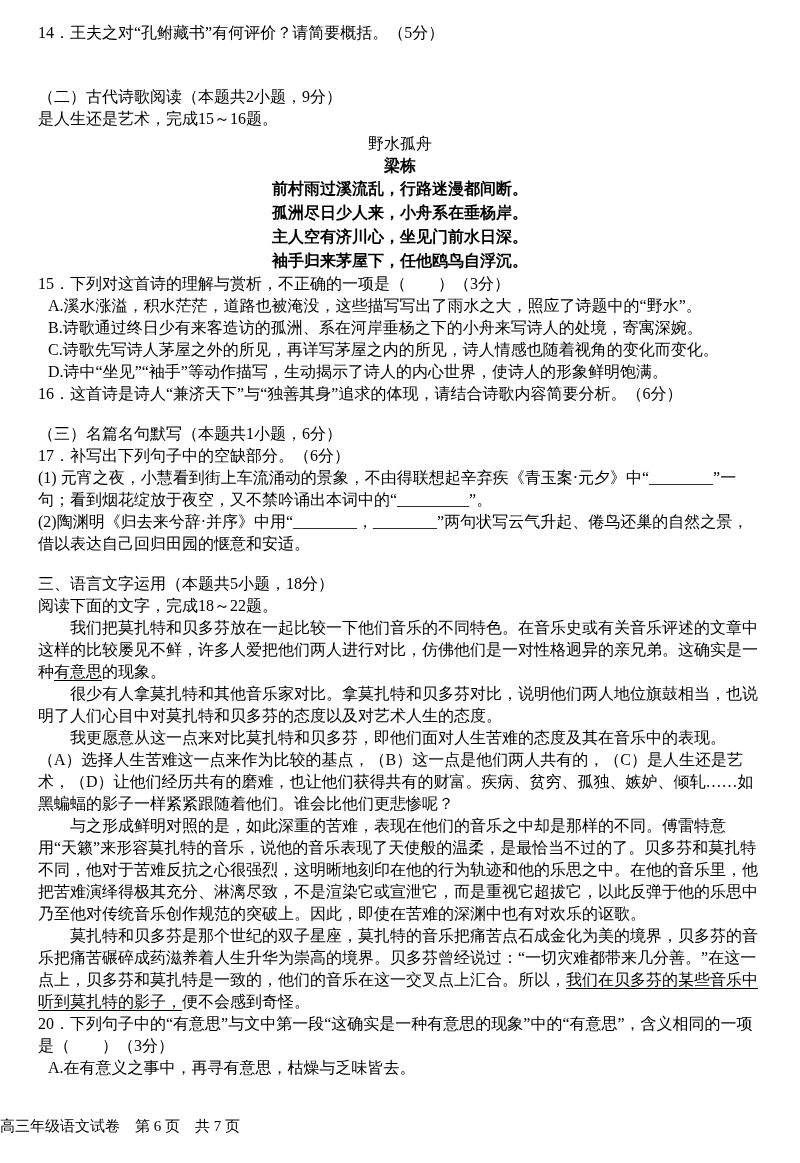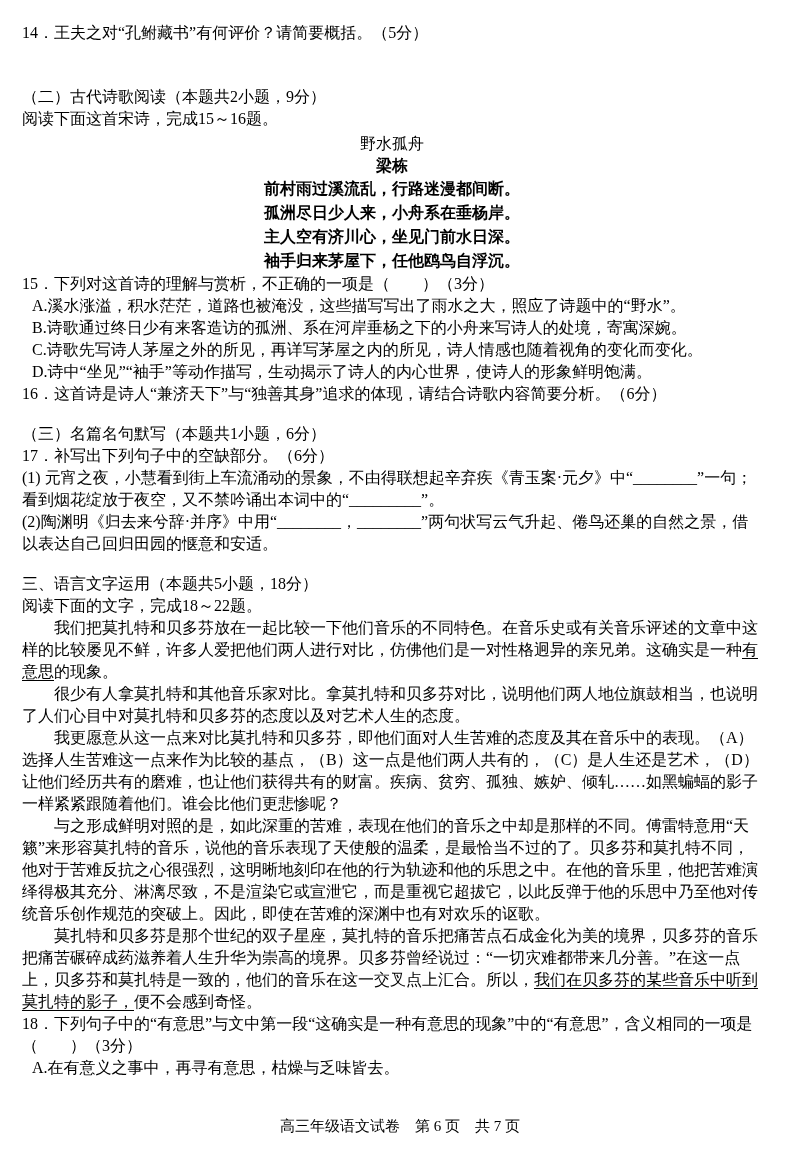--- a/index.html
+++ b/index.html
@@ -3,53 +3,52 @@
 <meta charset="utf-8">
 <style>
   html, body { margin: 0; padding: 0; background: #ffffff; }
   body { font-family: "Liberation Serif", "DejaVu Serif", serif; color: #000; }
   .page {
     position: relative;
     width: 800px;
     height: 1163px;
     margin: 0 auto;
     background: #ffffff;
-    padding: 22px 38px 0 22px;
+    padding: 22px 38px 0 38px;
     box-sizing: border-box;
     overflow: hidden;
     font-size: 16px;
     line-height: 22px;
   }
   p { margin: 0; }
   .indent { text-indent: 2em; }
   .center { text-align: center; font-weight: bold; }
   .poem-title { font-weight: normal; margin-top: 3px; }
   .poem-lines p { line-height: 24px; }
   .opt { padding-left: 10px; }
   .em-u { font-weight: normal; text-decoration: underline; text-underline-offset: 3px; }
   .gap-lg { height: 42px; }
   .gap-md { height: 18px; }
   .footer {
     position: absolute;
     left: 0; right: 0; bottom: 26px;
-    text-align: center;
     font-size: 15px;
   }
 </style>
 </head>
 <body>
 
 <div class="page">
 
   <p>14．王夫之对“孔鲋藏书”有何评价？请简要概括。（5分）</p>
 
   <div class="gap-lg"></div>
 
   <p>（二）古代诗歌阅读（本题共2小题，9分）</p>
-  <p>阅读下面这首宋诗，完成15～16题。</p>
+  <p>是人生还是艺术，完成15～16题。</p>
 
   <p class="center poem-title">野水孤舟</p>
   <p class="center">梁栋</p>
 
   <div class="center poem-lines">
     <p>前村雨过溪流乱，行路迷漫都间断。</p>
     <p>孤洲尽日少人来，小舟系在垂杨岸。</p>
     <p>主人空有济川心，坐见门前水日深。</p>
     <p>袖手归来茅屋下，任他鸥鸟自浮沉。</p>
   </div>
@@ -76,18 +75,18 @@
   <p class="indent"><span>我们把莫扎特和贝多芬放在一起比较一下他们音乐的不同特色。在音乐史或有关音乐评述的文章中这样的比较屡见不鲜，许多人爱把他们两人进行对比，仿佛他们是一对性格迥异的亲兄弟。这确实是一种</span><span class="em-u">有意思</span><span>的现象。</span></p>
 
   <p class="indent">很少有人拿莫扎特和其他音乐家对比。拿莫扎特和贝多芬对比，说明他们两人地位旗鼓相当，也说明了人们心目中对莫扎特和贝多芬的态度以及对艺术人生的态度。</p>
 
   <p class="indent">我更愿意从这一点来对比莫扎特和贝多芬，即他们面对人生苦难的态度及其在音乐中的表现。（A）选择人生苦难这一点来作为比较的基点，（B）这一点是他们两人共有的，（C）是人生还是艺术，（D）让他们经历共有的磨难，也让他们获得共有的财富。疾病、贫穷、孤独、嫉妒、倾轧……如黑蝙蝠的影子一样紧紧跟随着他们。谁会比他们更悲惨呢？</p>
 
   <p class="indent">与之形成鲜明对照的是，如此深重的苦难，表现在他们的音乐之中却是那样的不同。傅雷特意用“天籁”来形容莫扎特的音乐，说他的音乐表现了天使般的温柔，是最恰当不过的了。贝多芬和莫扎特不同，他对于苦难反抗之心很强烈，这明晰地刻印在他的行为轨迹和他的乐思之中。在他的音乐里，他把苦难演绎得极其充分、淋漓尽致，不是渲染它或宣泄它，而是重视它超拔它，以此反弹于他的乐思中乃至他对传统音乐创作规范的突破上。因此，即使在苦难的深渊中也有对欢乐的讴歌。</p>
 
   <p class="indent"><span>莫扎特和贝多芬是那个世纪的双子星座，莫扎特的音乐把痛苦点石成金化为美的境界，贝多芬的音乐把痛苦碾碎成药滋养着人生升华为崇高的境界。贝多芬曾经说过：“一切灾难都带来几分善。”在这一点上，贝多芬和莫扎特是一致的，他们的音乐在这一交叉点上汇合。所以，</span><span class="em-u">我们在贝多芬的某些音乐中听到莫扎特的影子，</span><span>便不会感到奇怪。</span></p>
 
-  <p>18．下列句子中的“有意思”与文中第一段“这确实是一种有意思的现象”中的“有意思”，含义相同的一项是（　　）（3分）</p>
+  <p>20．下列句子中的“有意思”与文中第一段“这确实是一种有意思的现象”中的“有意思”，含义相同的一项是（　　）（3分）</p>
   <p class="opt">A.在有意义之事中，再寻有意思，枯燥与乏味皆去。</p>
 
   <div class="footer">高三年级语文试卷　第 6 页　共 7 页</div>
 
 </div>
 
 </body></html>

